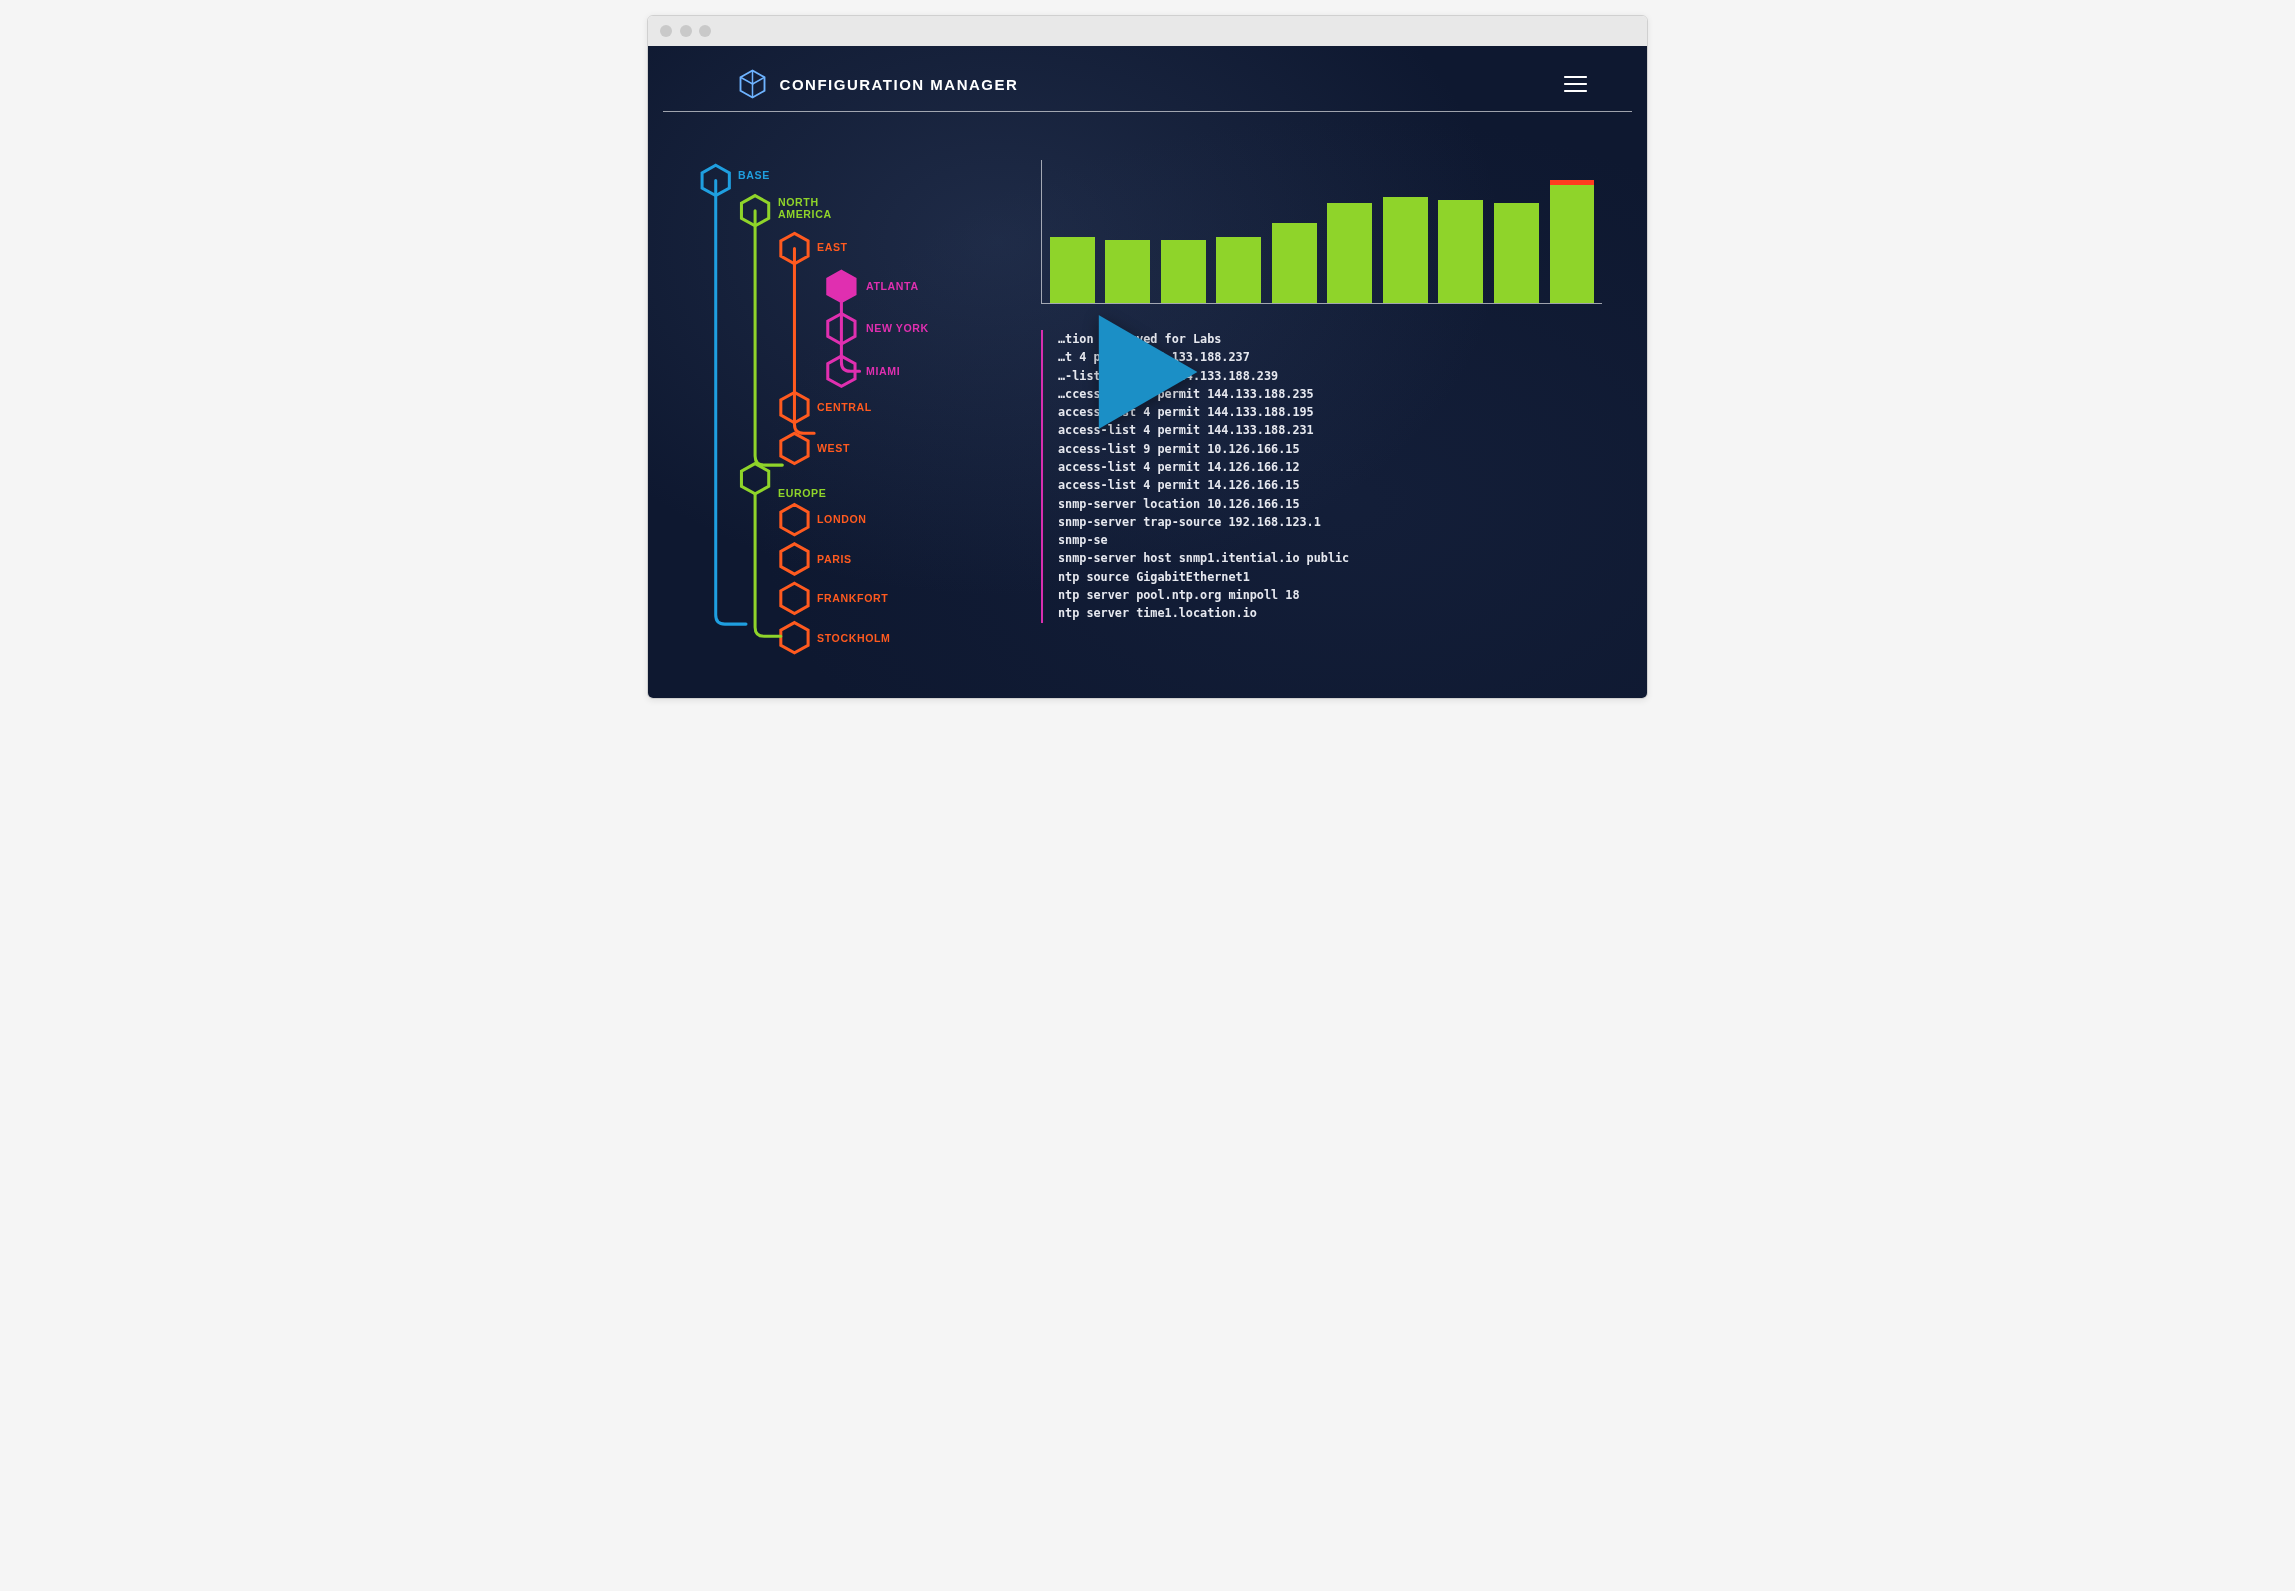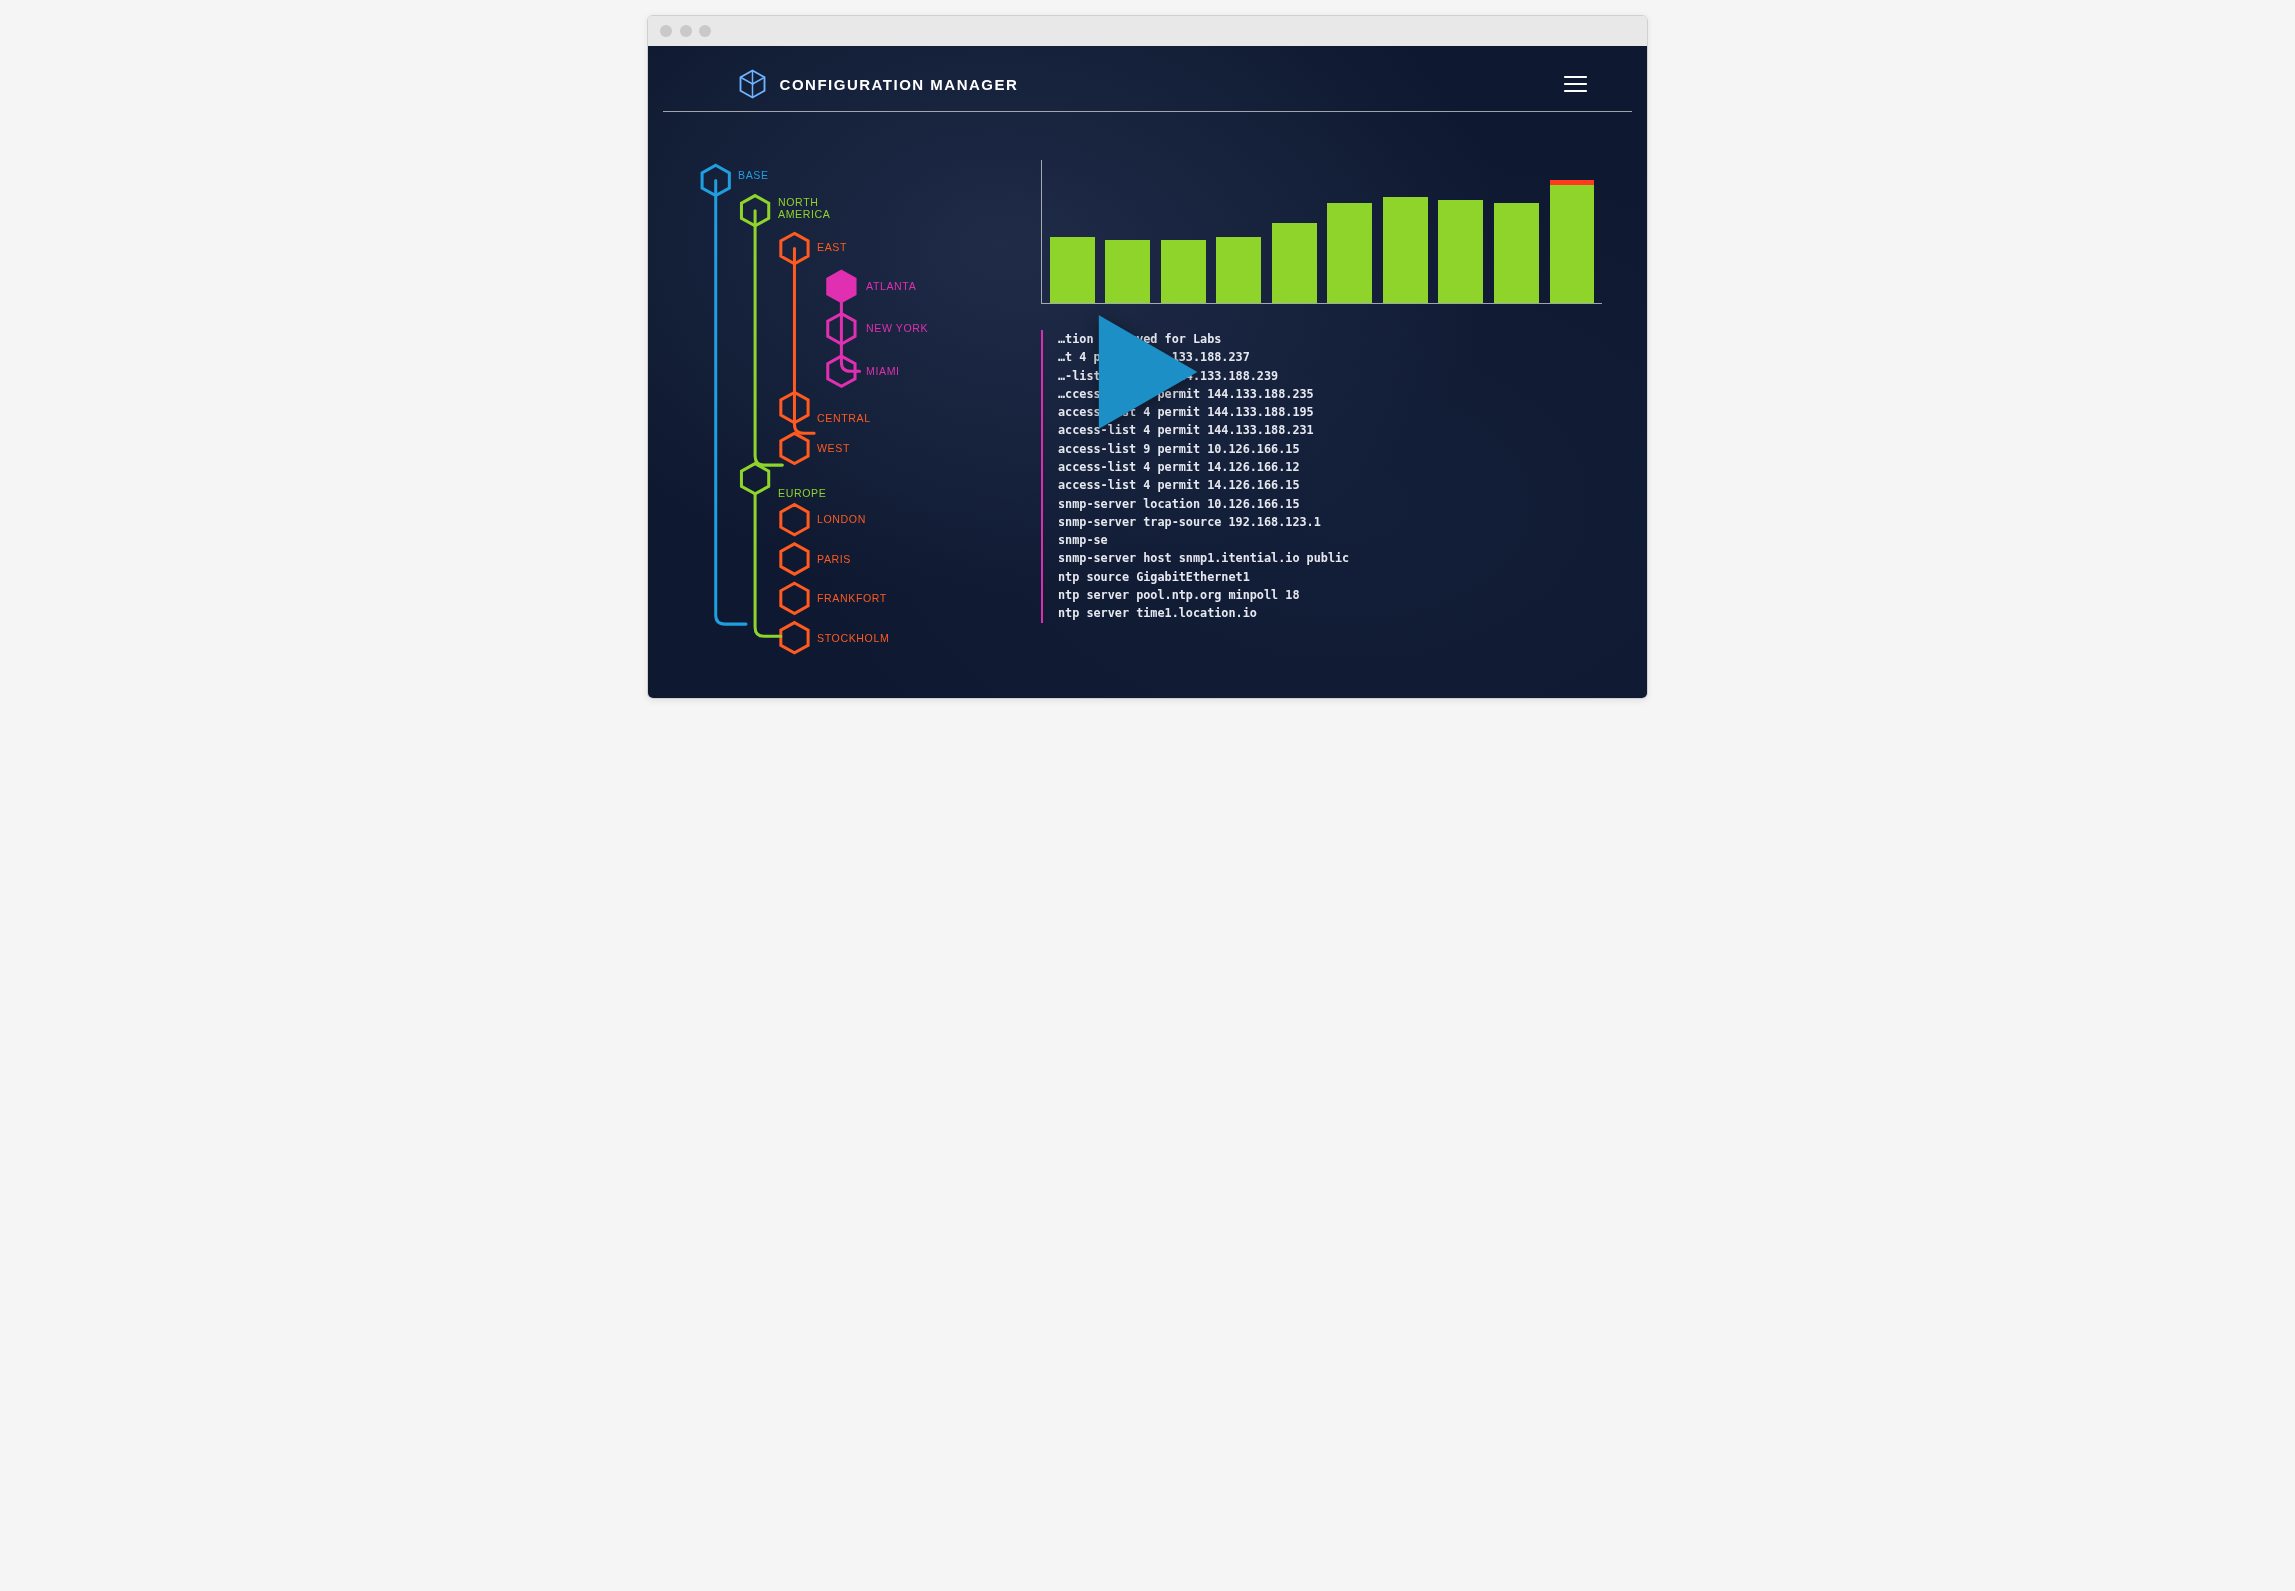--- a/index.html
+++ b/index.html
@@ -77,21 +77,21 @@
   .tree {
     position: relative;
     flex: 0 0 318px;
     height: 516px;
   }
   .tree svg { position: absolute; top:0; left:0; }
   .tree-labels { position: relative; z-index: 2; }
   .tree-label {
     position: absolute;
     font-size: 10.6px;
-    font-weight: 400;
+    font-weight: 700;
     letter-spacing: 0.6px;
     text-transform: uppercase;
     white-space: nowrap;
   }
 
   
   .right {
     flex: 1;
     position: relative;
     padding-top: 18px;
@@ -211,21 +211,21 @@
           <path d="M 82 464 L 82 640 Q 82 652 94 652 L 116 652" stroke="#8fd42a" stroke-width="4" fill="none" stroke-linecap="round"></path>
         </svg>
 
         <div class="tree-labels">
           <span class="tree-label" style="left:45px; top:27px; color:#1f9fe0">BASE</span>
           <span class="tree-label" style="left:85px; top:55px; color:#8fd42a; line-height:1.1">NORTH<br>AMERICA</span>
           <span class="tree-label" style="left:124px; top:99px; color:#ff5a1f">EAST</span>
           <span class="tree-label" style="left:173px; top:138px; color:#e02fb0">ATLANTA</span>
           <span class="tree-label" style="left:173px; top:180px; color:#e02fb0">NEW YORK</span>
           <span class="tree-label" style="left:173px; top:223px; color:#e02fb0">MIAMI</span>
-          <span class="tree-label" style="left:124px; top:270px; color:#ff5a1f">CENTRAL</span>
+          <span class="tree-label" style="left:124px; top:259px; color:#ff5a1f">CENTRAL</span>
           <span class="tree-label" style="left:124px; top:300px; color:#ff5a1f">WEST</span>
           <span class="tree-label" style="left:85px; top:345px; color:#8fd42a">EUROPE</span>
           <span class="tree-label" style="left:124px; top:371px; color:#ff5a1f">LONDON</span>
           <span class="tree-label" style="left:124px; top:411px; color:#ff5a1f">PARIS</span>
           <span class="tree-label" style="left:124px; top:450px; color:#ff5a1f">FRANKFORT</span>
           <span class="tree-label" style="left:124px; top:490px; color:#ff5a1f">STOCKHOLM</span>
         </div>
       </div>
 
       <div class="right">

